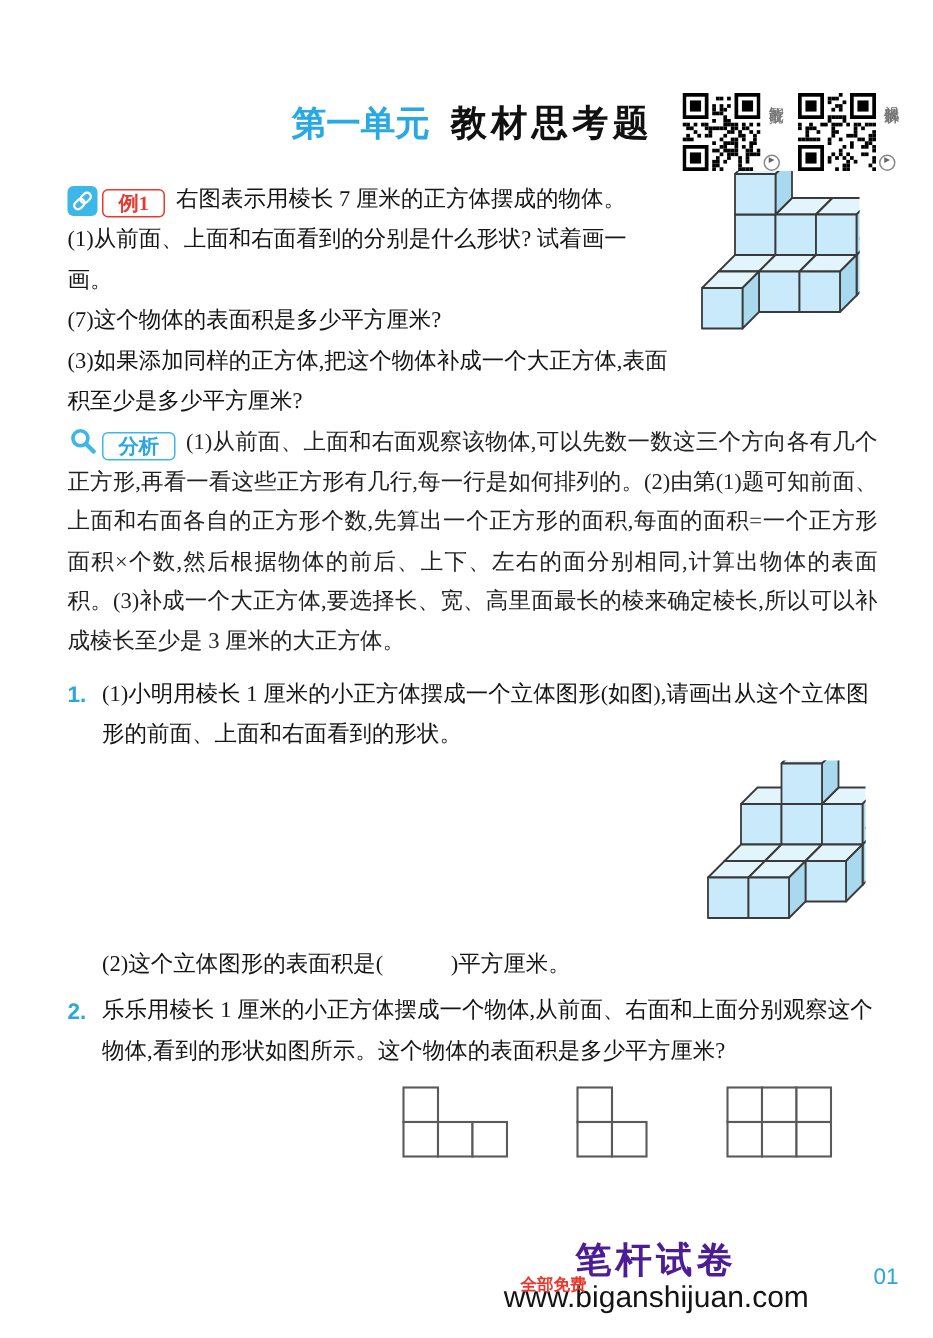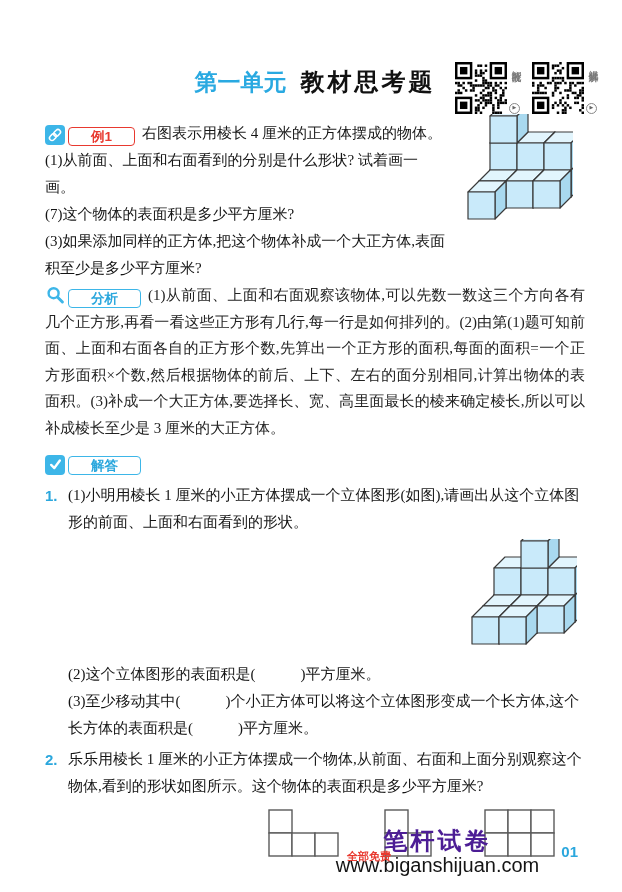--- a/index.html
+++ b/index.html
@@ -22,22 +22,22 @@
   .qr-play{width:9px;height:9px;border:1px solid #888;border-radius:50%;font-size:5px;
         line-height:8px;text-align:center;color:#666;}
   
   .content{position:absolute; left:45px; top:120px; width:540px; font-size:15px; line-height:27px;}
   .content p{margin:0;}
   
   .badge-icon{display:inline-flex; width:20px; height:20px; border-radius:4px; background:#3db6e8;
         align-items:center; justify-content:center; vertical-align:-5px; margin-right:3px;}
   .badge-icon.plain{background:transparent;}
   .badge-box{display:inline-block; border:1.4px solid #3db6e8; color:#2ba7dd; border-radius:4px;
-        font-size:13.5px; line-height:17px; padding:0 22px; vertical-align:-3px; margin-right:7px;
-        font-family:Liberation Sans, sans-serif; font-weight:bold; background:#fff;}
+        font-size:13.5px; line-height:17px; padding:0 10px; vertical-align:-3px; margin-right:7px;
+        font-family:Liberation Serif, serif; font-weight:bold; background:#fff;}
   .badge-box.red{border-color:#e8392f; color:#e8392f;}
   
   .fig-float{float:right; width:128px; margin:-6px 2px 2px 10px; text-align:center;}
   .analysis{margin-top:2px; text-align:justify; line-height:26.5px; color:#222;}
   .answer-row{margin-top:8px; height:24px;}
   .practice-row{margin-top:40px; height:26px;}
   
   .problems{margin-top:9px;}
   .prob{position:relative; padding-left:23px; margin-bottom:4px;}
   .pnum{position:absolute; left:0; top:0; color:#2ba7dd; font-weight:bold;
@@ -47,21 +47,21 @@
   .view{text-align:center;}
   .view + .view{margin-left:0;}
   
   .footer{position:absolute; left:330px; top:824px; width:215px; text-align:center;}
   .brand{font-family:"Liberation Sans","DejaVu Sans",sans-serif; font-weight:bold; font-size:24px;
         letter-spacing:3px; color:#4c1d95; line-height:34px;}
   .url{font-family:Liberation Sans, sans-serif; font-size:20px; color:#141414;
         margin-top:-2px; line-height:18px;}
   .free{position:absolute; left:17px; top:25px; color:#e8392f; font-size:11px; font-weight:bold;
         font-family:"Liberation Sans",sans-serif;}
-  .pageno{position:absolute; right:44px; top:843px; color:#2ba7dd; font-weight:bold; font-size:15px;
+  .pageno{position:absolute; right:23px; top:843px; color:#2ba7dd; font-weight:normal; font-size:15px;
         font-family:"Liberation Sans","DejaVu Sans",sans-serif;}
 </style>
 </head>
 <body>
 
 <div class="page">
 
   <div class="titlebar">
     <span class="unit">第一单元</span><span class="tname">教材思考题</span>
   </div>
@@ -348,43 +348,36 @@
           </svg>
       </div>
       <p>
         <span class="badge-icon">
           <svg width="16" height="16" viewBox="0 0 19 19">
             <g transform="rotate(-45 9.5 9.5)" fill="none" stroke="#ffffff" stroke-width="1.8">
               <rect x="1.5" y="6.5" width="9" height="6" rx="3"></rect>
               <rect x="8.5" y="6.5" width="9" height="6" rx="3"></rect>
             </g>
           </svg>
-        </span><span class="badge-box red">例1</span><span>右图表示用棱长 4 厘米的正方体摆成的物体。</span>
+        </span><span class="badge-box red">例1</span><span>右图表示用棱长 7 厘米的正方体摆成的物体。</span>
       </p>
       <p>(1)从前面、上面和右面看到的分别是什么形状? 试着画一画。</p>
       <p>(7)这个物体的表面积是多少平方厘米?</p>
       <p>(3)如果添加同样的正方体,把这个物体补成一个大正方体,表面积至少是多少平方厘米?</p>
     </div>
 
     <p class="analysis">
       <span class="badge-icon plain">
         <svg width="19" height="19" viewBox="0 0 19 19">
           <circle cx="7.6" cy="7.2" r="5" fill="#ffffff" stroke="#3db6e8" stroke-width="2.4"></circle>
           <line x1="11.4" y1="11" x2="16.4" y2="16" stroke="#3db6e8" stroke-width="3" stroke-linecap="round"></line>
         </svg>
       </span><span class="badge-box">分析</span><span>(1)从前面、上面和右面观察该物体,可以先数一数这三个方向各有几个正方形,再看一看这些正方形有几行,每一行是如何排列的。(2)由第(1)题可知前面、上面和右面各自的正方形个数,先算出一个正方形的面积,每面的面积=一个正方形面积×个数,然后根据物体的前后、上下、左右的面分别相同,计算出物体的表面积。(3)补成一个大正方体,要选择长、宽、高里面最长的棱来确定棱长,所以可以补成棱长至少是 3 厘米的大正方体。</span>
     </p>
 
-    <div class="answer-row">
-      <span class="badge-icon">
-        <svg width="15" height="15" viewBox="0 0 19 19">
-          <polyline points="4,10 8,14 15,4.5" fill="none" stroke="#ffffff" stroke-width="3" stroke-linecap="round" stroke-linejoin="round"></polyline>
-        </svg>
-      </span><span class="badge-box">解答</span>
-    </div>
 
 
     <div class="problems">
 
       <div class="prob">
         <span class="pnum">1.</span>
         <div class="pbody">
           <p>(1)小明用棱长 1 厘米的小正方体摆成一个立体图形(如图),请画出从这个立体图形的前面、上面和右面看到的形状。</p>
           <div class="fig-row">
             <svg width="107" height="107" viewBox="0 0 107 107">
@@ -420,21 +413,20 @@
                 <rect x="67" y="67" width="27" height="27" fill="#c9eafa" stroke="#3a3a3a" stroke-width="1.2" stroke-linejoin="round"></rect>
                 <polygon points="2,78 13,67 40,67 29,78" fill="#e2f5fd" stroke="#3a3a3a" stroke-width="1.2" stroke-linejoin="round"></polygon>
                 <polygon points="29,78 40,67 40,94 29,105" fill="#a9d9ef" stroke="#3a3a3a" stroke-width="1.2" stroke-linejoin="round"></polygon>
                 <rect x="2" y="78" width="27" height="27" fill="#c9eafa" stroke="#3a3a3a" stroke-width="1.2" stroke-linejoin="round"></rect>
                 <polygon points="29,78 40,67 67,67 56,78" fill="#e2f5fd" stroke="#3a3a3a" stroke-width="1.2" stroke-linejoin="round"></polygon>
                 <polygon points="56,78 67,67 67,94 56,105" fill="#a9d9ef" stroke="#3a3a3a" stroke-width="1.2" stroke-linejoin="round"></polygon>
                 <rect x="29" y="78" width="27" height="27" fill="#c9eafa" stroke="#3a3a3a" stroke-width="1.2" stroke-linejoin="round"></rect>
               </svg>
           </div>
           <p>(2)这个立体图形的表面积是(　　　)平方厘米。</p>
-          <p>(3)至少移动其中(　　　)个小正方体可以将这个立体图形变成一个长方体,这个长方体的表面积是(　　　)平方厘米。</p>
         </div>
       </div>
 
       <div class="prob">
         <span class="pnum">2.</span>
         <div class="pbody">
           <p>乐乐用棱长 1 厘米的小正方体摆成一个物体,从前面、右面和上面分别观察这个物体,看到的形状如图所示。这个物体的表面积是多少平方厘米?</p>
           <div class="views-row">
             <div class="view">
               <svg width="71" height="48" viewBox="0 0 71 48">

